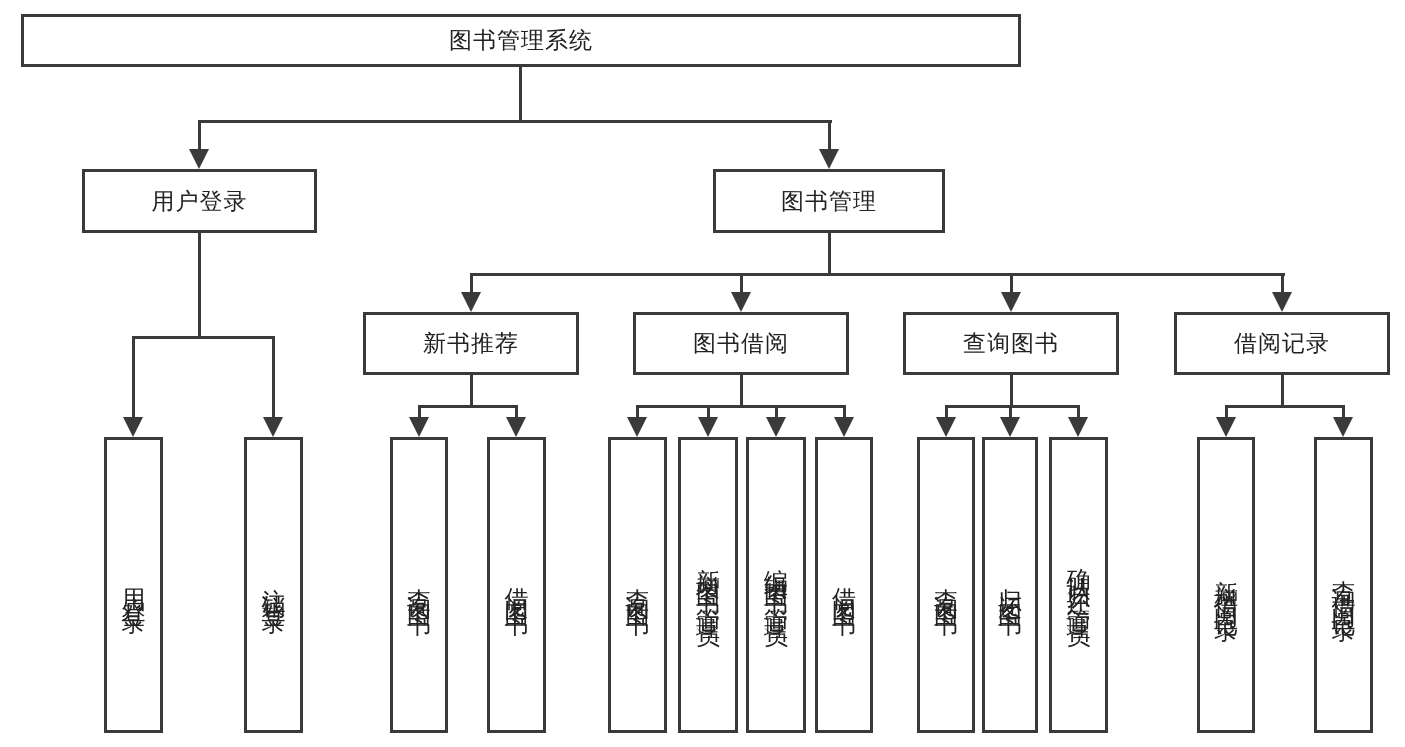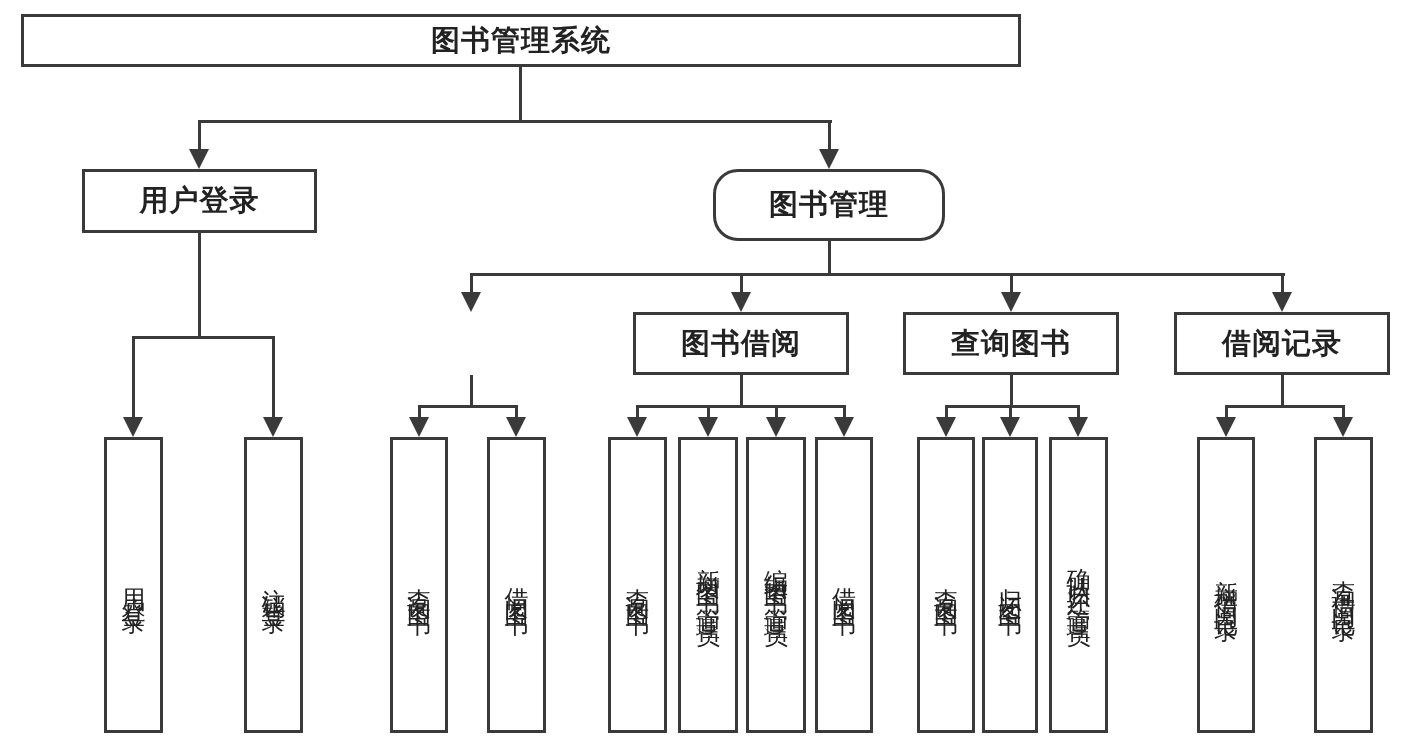--- a/index.html
+++ b/index.html
@@ -22,24 +22,23 @@
     position:absolute;
     box-sizing:border-box;
     background:#ffffff;
     border:3px solid var(--box-border);
     display:flex;
     align-items:center;
     justify-content:center;
     z-index:2;
   }
   .hbox{
-    font-size:29px;
+    font-size:23px;
     letter-spacing:1px;
     white-space:nowrap;
-    font-weight:bold;
   }
   .vbox{
     writing-mode:vertical-rl;
     text-orientation:mixed;
     font-size:24px;
     letter-spacing:8px;
     line-height:1;
   }
   .vline,.hline{
     position:absolute;
@@ -75,40 +74,41 @@
   <div class="box hbox" style="left:21px;top:14px;width:1000px;height:53px;">图书管理系统</div>
 
   <div class="vline" style="left:519px;top:67px;height:56px;"></div>
   <div class="hline" style="left:198px;top:120px;width:634px;"></div>
   <div class="vline" style="left:198px;top:120px;height:29px;"></div>
   <div class="arrow" style="left:189px;top:149px;"></div>
   <div class="vline" style="left:828px;top:120px;height:29px;"></div>
   <div class="arrow" style="left:819px;top:149px;"></div>
 
   <div class="box hbox" style="left:82px;top:169px;width:235px;height:64px;">用户登录</div>
-  <div class="box hbox" style="left:713px;top:169px;width:232px;height:72px;border-radius:25px;">图书管理</div>
+  <div class="box hbox" style="left:713px;top:169px;width:232px;height:64px;">图书管理</div>
 
   <div class="vline" style="left:198px;top:233px;height:106px;"></div>
   <div class="hline" style="left:132px;top:336px;width:143px;"></div>
   <div class="vline" style="left:132px;top:336px;height:81px;"></div>
   <div class="arrow" style="left:123px;top:417px;"></div>
   <div class="vline" style="left:272px;top:336px;height:81px;"></div>
   <div class="arrow" style="left:263px;top:417px;"></div>
 
   <div class="vline" style="left:828px;top:232px;height:44px;"></div>
   <div class="hline" style="left:470px;top:273px;width:815px;"></div>
   <div class="vline" style="left:470px;top:273px;height:19px;"></div>
   <div class="arrow" style="left:461px;top:292px;"></div>
   <div class="vline" style="left:740px;top:273px;height:19px;"></div>
   <div class="arrow" style="left:731px;top:292px;"></div>
   <div class="vline" style="left:1010px;top:273px;height:19px;"></div>
   <div class="arrow" style="left:1001px;top:292px;"></div>
   <div class="vline" style="left:1281px;top:273px;height:19px;"></div>
   <div class="arrow" style="left:1272px;top:292px;"></div>
 
+  <div class="box hbox" style="left:363px;top:312px;width:216px;height:63px;">新书推荐</div>
   <div class="box hbox" style="left:633px;top:312px;width:216px;height:63px;">图书借阅</div>
   <div class="box hbox" style="left:903px;top:312px;width:216px;height:63px;">查询图书</div>
   <div class="box hbox" style="left:1174px;top:312px;width:216px;height:63px;">借阅记录</div>
 
   <div class="vline" style="left:470px;top:375px;height:33px;"></div>
   <div class="hline" style="left:418px;top:405px;width:100px;"></div>
   <div class="vline" style="left:418px;top:405px;height:12px;"></div>
   <div class="arrow" style="left:409px;top:417px;"></div>
   <div class="vline" style="left:515px;top:405px;height:12px;"></div>
   <div class="arrow" style="left:506px;top:417px;"></div>

